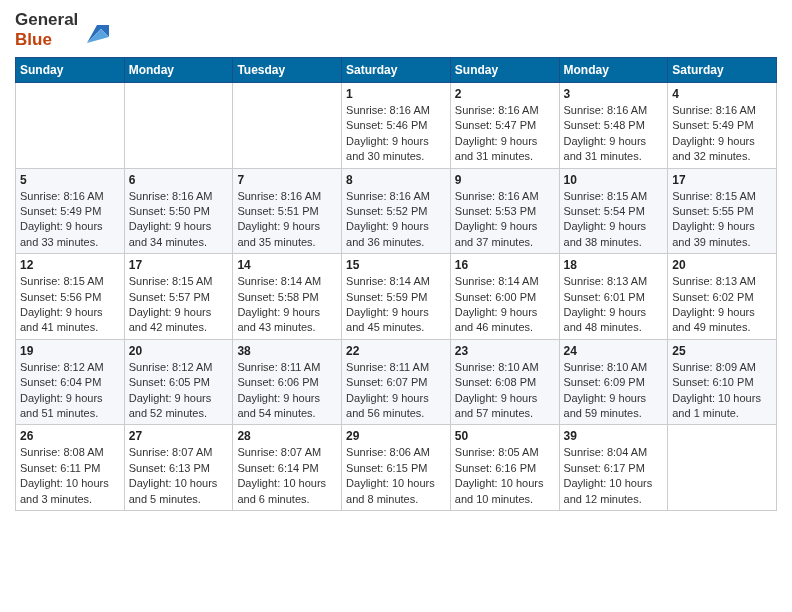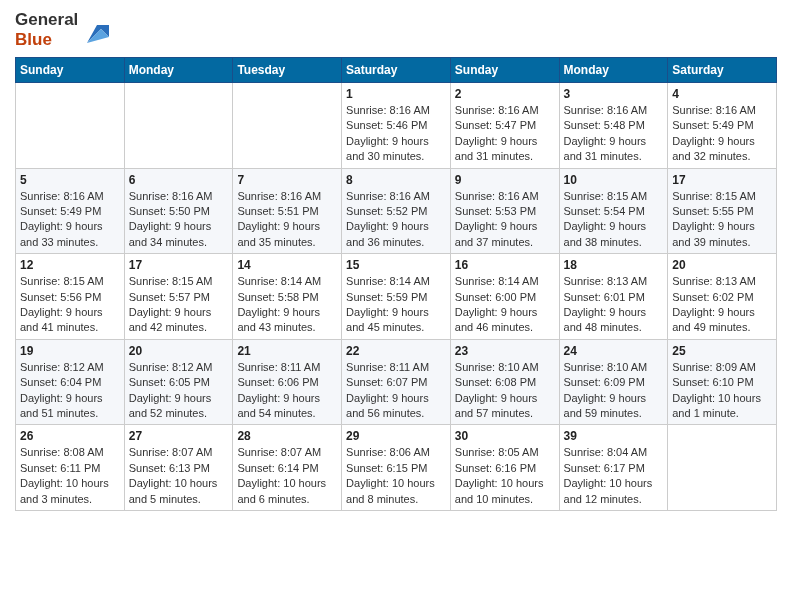--- a/index.html
+++ b/index.html
@@ -201,21 +201,21 @@
         <tr>
           <td>
             <div class="day-number">19</div>
             <div class="day-info">Sunrise: 8:12 AM<br>Sunset: 6:04 PM<br>Daylight: 9 hours and 51 minutes.</div>
           </td>
           <td>
             <div class="day-number">20</div>
             <div class="day-info">Sunrise: 8:12 AM<br>Sunset: 6:05 PM<br>Daylight: 9 hours and 52 minutes.</div>
           </td>
           <td>
-            <div class="day-number">21</div>
+            <div class="day-number">38</div>
             <div class="day-info">Sunrise: 8:11 AM<br>Sunset: 6:06 PM<br>Daylight: 9 hours and 54 minutes.</div>
           </td>
           <td>
             <div class="day-number">22</div>
             <div class="day-info">Sunrise: 8:11 AM<br>Sunset: 6:07 PM<br>Daylight: 9 hours and 56 minutes.</div>
           </td>
           <td>
             <div class="day-number">23</div>
             <div class="day-info">Sunrise: 8:10 AM<br>Sunset: 6:08 PM<br>Daylight: 9 hours and 57 minutes.</div>
           </td>
@@ -239,21 +239,21 @@
           </td>
           <td>
             <div class="day-number">28</div>
             <div class="day-info">Sunrise: 8:07 AM<br>Sunset: 6:14 PM<br>Daylight: 10 hours and 6 minutes.</div>
           </td>
           <td>
             <div class="day-number">29</div>
             <div class="day-info">Sunrise: 8:06 AM<br>Sunset: 6:15 PM<br>Daylight: 10 hours and 8 minutes.</div>
           </td>
           <td>
-            <div class="day-number">30</div>
+            <div class="day-number">50</div>
             <div class="day-info">Sunrise: 8:05 AM<br>Sunset: 6:16 PM<br>Daylight: 10 hours and 10 minutes.</div>
           </td>
           <td>
             <div class="day-number">39</div>
             <div class="day-info">Sunrise: 8:04 AM<br>Sunset: 6:17 PM<br>Daylight: 10 hours and 12 minutes.</div>
           </td>
           <td class="empty"></td>
         </tr>
       </tbody>
   </table>

